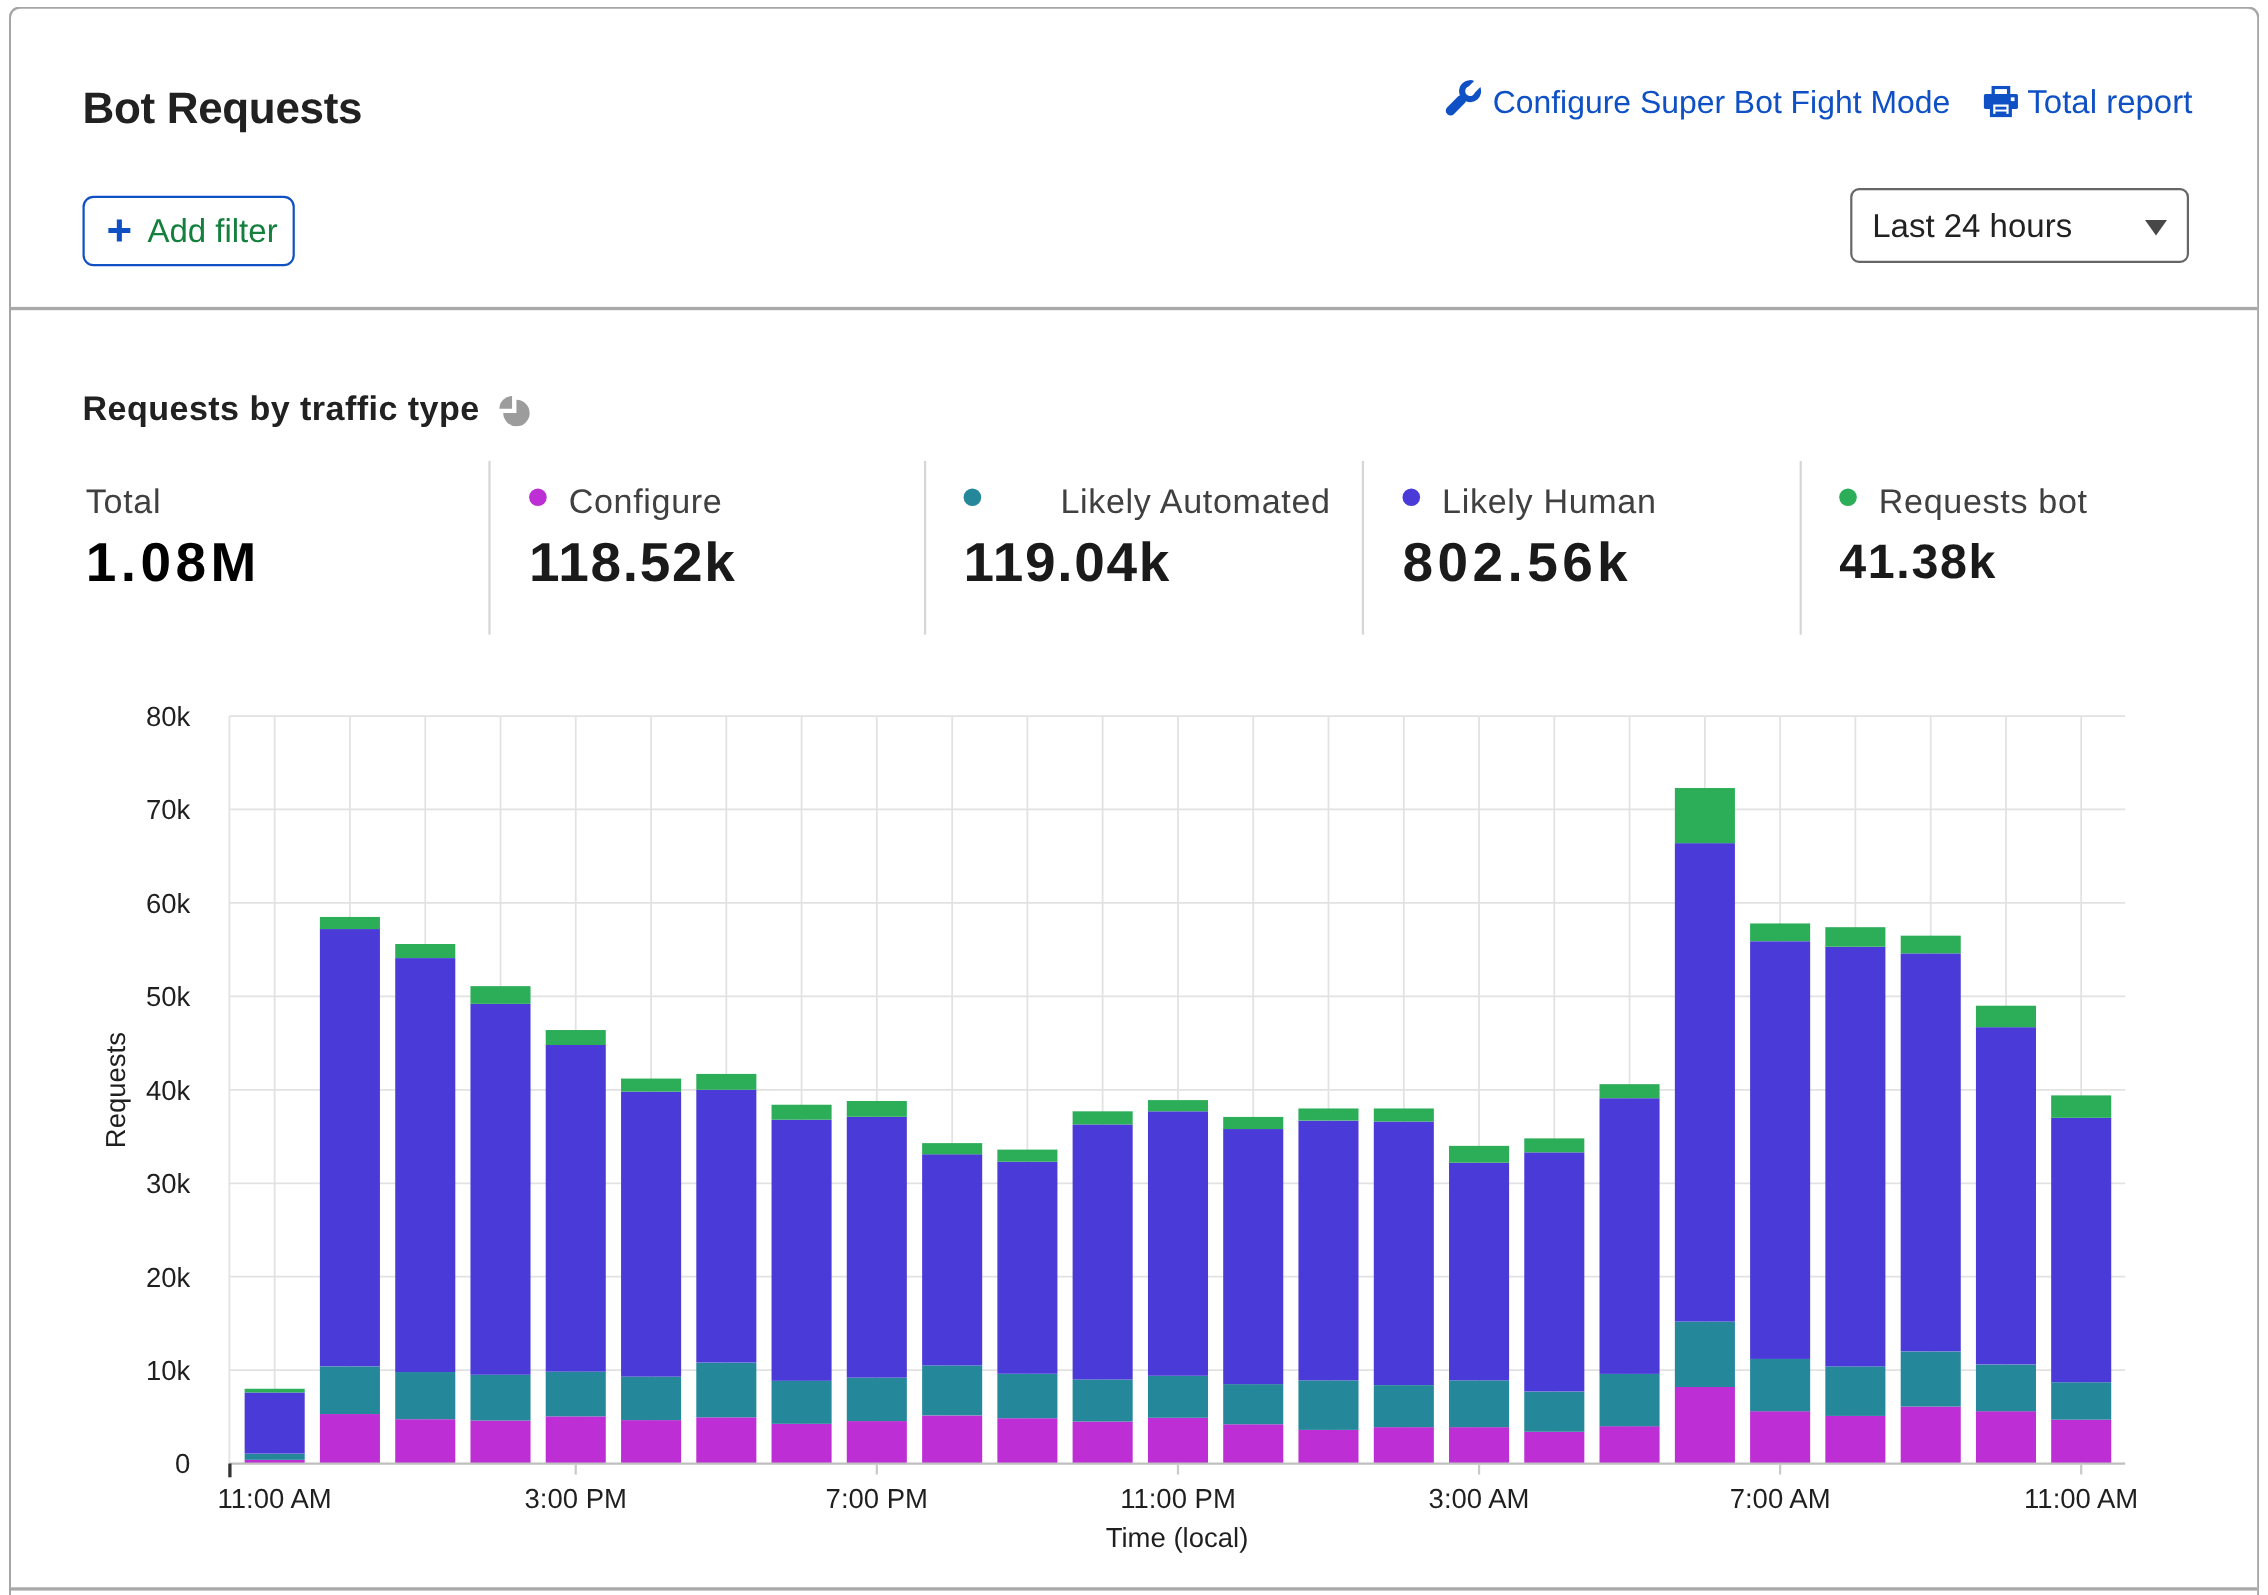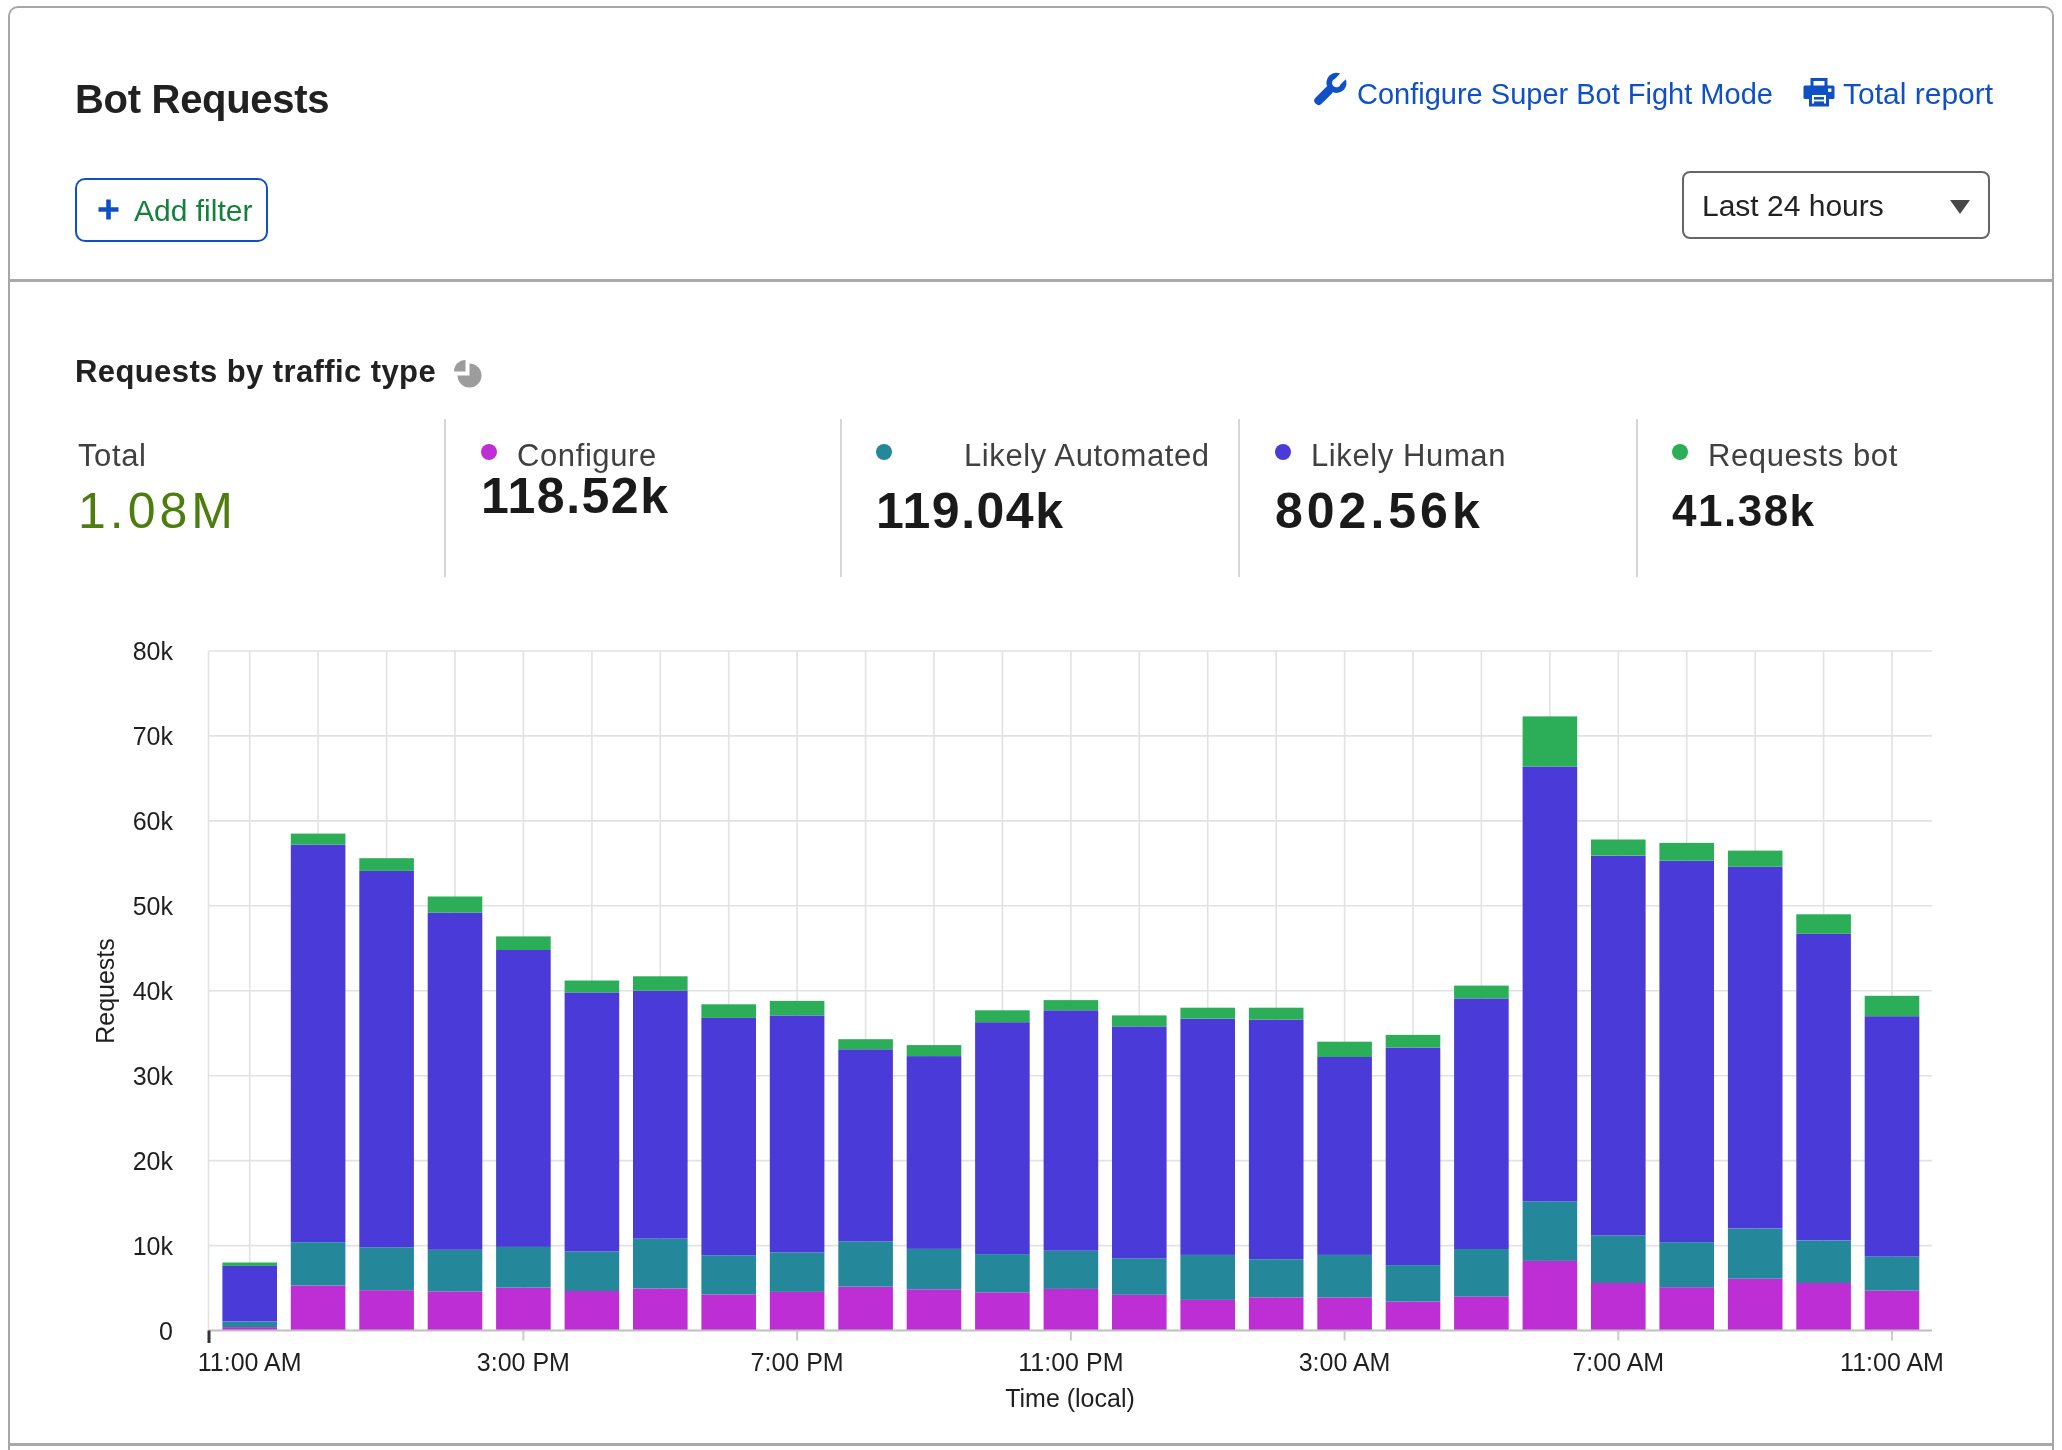--- a/index.html
+++ b/index.html
@@ -40,24 +40,24 @@
 <div class="abs" style="left:1702px;top:190px;font-size:30px;line-height:31px;color:#222">Last 24 hours</div>
 <div style="position:absolute;left:1950px;top:200px;width:0;height:0;border-left:10.5px solid transparent;border-right:10.5px solid transparent;border-top:14px solid #484848"></div>
 
 <div class="abs" style="left:75px;top:356px;font-size:31px;line-height:32px;letter-spacing:0.4px;font-weight:700;color:#212121">Requests by traffic type</div>
 <svg style="position:absolute;left:453px;top:359px" width="29" height="29" viewBox="0 0 29 29">
 <path d="M16.5 4.5 A 12 12 0 1 1 4.5 16.5 L 16.5 16.5 Z" fill="#9c9c9c"></path>
 <path d="M12.5 12.5 L 12.5 1 A 11.5 11.5 0 0 0 1 12.5 Z" fill="#9c9c9c"></path>
 </svg>
 
 <div style="position:absolute;left:78px;top:440px;font-size:31px;line-height:31px;letter-spacing:0.6px;color:#404040">Total</div>
-<div style="position:absolute;left:78px;top:486px;font-size:50px;line-height:50px;font-weight:400;color:#4d7c0f;letter-spacing:4px">1.08M</div>
+<div style="position:absolute;left:78px;top:486px;font-size:50px;line-height:50px;font-weight:700;color:#000000;letter-spacing:4px">1.08M</div>
 <div style="position:absolute;left:481px;top:444px;width:16px;height:16px;border-radius:50%;background:#bd2fd4"></div>
 <div style="position:absolute;left:517px;top:440px;font-size:31px;line-height:31px;letter-spacing:0.6px;color:#404040">Configure</div>
-<div style="position:absolute;left:481px;top:471px;font-size:50px;line-height:50px;font-weight:700;color:#1a1a1a;letter-spacing:1.5px">118.52k</div>
+<div style="position:absolute;left:481px;top:486px;font-size:50px;line-height:50px;font-weight:700;color:#1a1a1a;letter-spacing:1.5px">118.52k</div>
 <div style="position:absolute;left:876px;top:444px;width:16px;height:16px;border-radius:50%;background:#24879a"></div>
 <div style="position:absolute;left:964px;top:440px;font-size:31px;line-height:31px;letter-spacing:0.6px;color:#404040">Likely Automated</div>
 <div style="position:absolute;left:876px;top:486px;font-size:50px;line-height:50px;font-weight:700;color:#1a1a1a;letter-spacing:1.5px">119.04k</div>
 <div style="position:absolute;left:1275px;top:444px;width:16px;height:16px;border-radius:50%;background:#4a3bd8"></div>
 <div style="position:absolute;left:1311px;top:440px;font-size:31px;line-height:31px;letter-spacing:0.6px;color:#404040">Likely Human</div>
 <div style="position:absolute;left:1275px;top:486px;font-size:50px;line-height:50px;font-weight:700;color:#1a1a1a;letter-spacing:4px">802.56k</div>
 <div style="position:absolute;left:1672px;top:444px;width:16px;height:16px;border-radius:50%;background:#2cad58"></div>
 <div style="position:absolute;left:1708px;top:440px;font-size:31px;line-height:31px;letter-spacing:0.6px;color:#404040">Requests bot</div>
 <div style="position:absolute;left:1672px;top:486px;font-size:44px;line-height:50px;font-weight:700;color:#1a1a1a;letter-spacing:1.5px">41.38k</div>
 <div style="position:absolute;left:444px;top:419px;width:2px;height:158px;background:#d6d6d6"></div>

